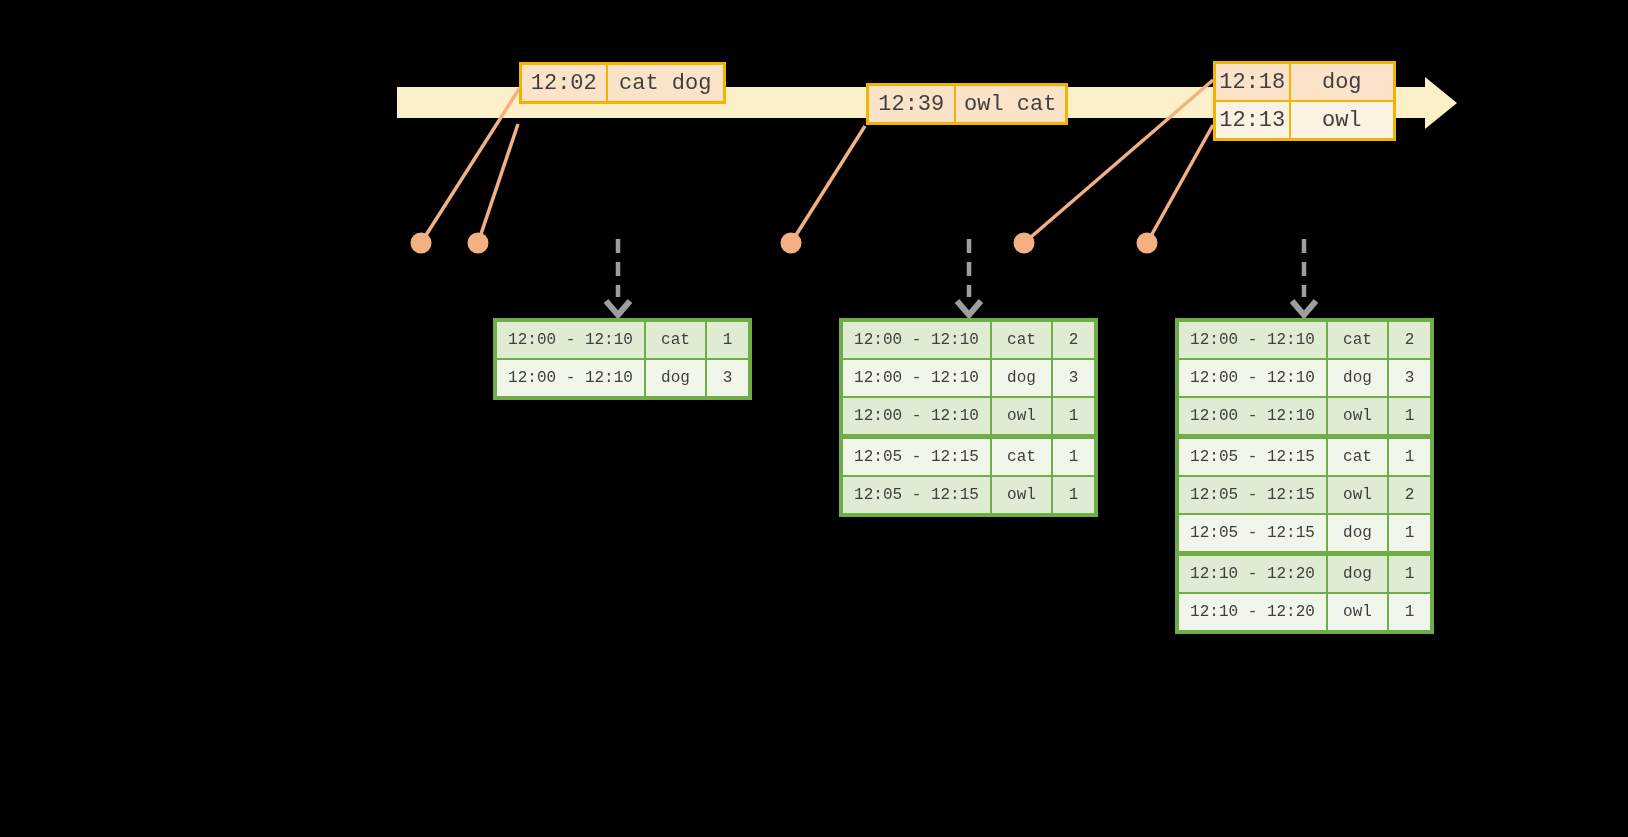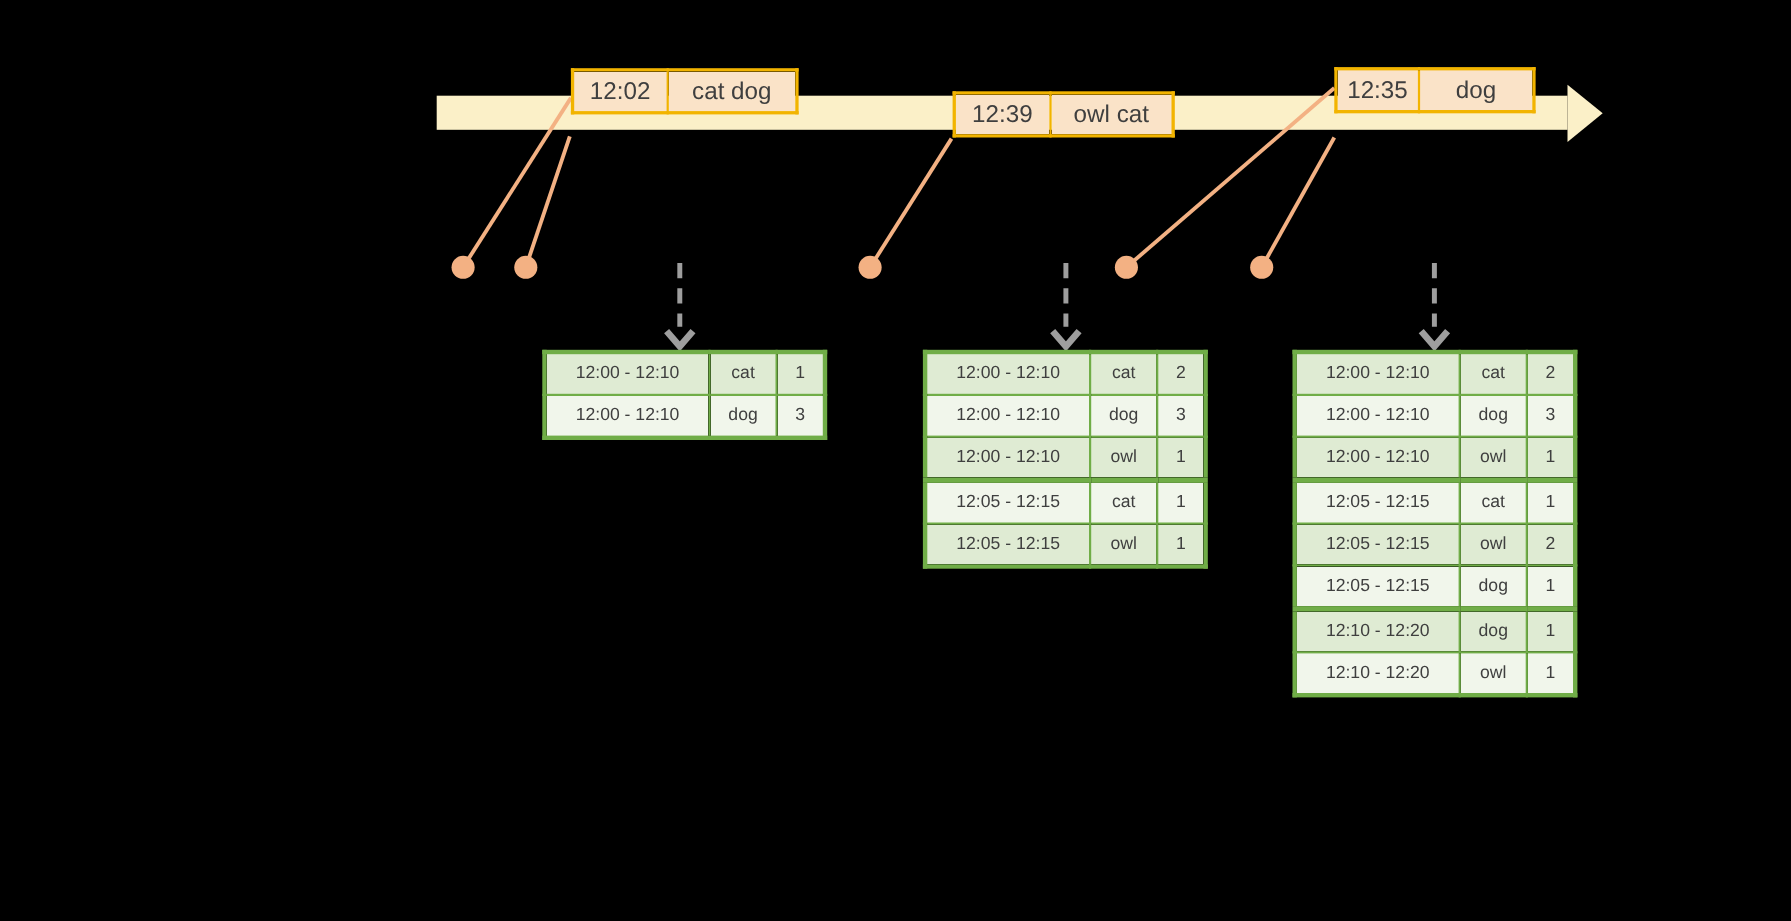--- a/index.html
+++ b/index.html
@@ -1,19 +1,19 @@
 <!DOCTYPE html>
 <html style="--background: #000000; --text_color: #3F3F3F; --timeline_fill: #FBF0C8; --event_border: #F2B400; --event_row_dark: #FAE3C8; --event_row_light: #FCF2E2; --connector: #F3B183; --dashed_arrow: #9E9E9E; --result_border: #70AD47; --result_row_dark: #DFEBD3; --result_row_light: #F1F6EB;"><head>
 <meta charset="utf-8">
 <style>
   html,body { margin:0; padding:0; background:#000; }
   .canvas {
     position:relative; width:1593px; height:837px; overflow:hidden;
     background:var(--background,#000);
-    font-family:Liberation Sans, sans-serif;
+    font-family:Liberation Mono, monospace;
     color:var(--text_color,#3F3F3F);
   }
   svg.layer { position:absolute; left:0; top:0; }
 
   table { position:absolute; border-collapse:collapse; table-layout:fixed; }
   td { padding:0; text-align:center; vertical-align:middle; overflow:hidden; white-space:nowrap; }
 
   
   .event-table { border:3px solid var(--event_border,#F2B400); font-size:22px; }
   .event-table td { border:2px solid var(--event_border,#F2B400); height:36px; }
@@ -101,22 +101,26 @@
   </tbody>
     </table>
 
   <table class="event-table event-c">
     <colgroup>
         <col class="c-time">
         <col class="c-words">
       </colgroup>
     <tbody>
         <tr class="row-dark">
-      <td>12:35</td>
-      <td>dog</td>
+      <td>12:18</td>
+      <td>dog</td>
+    </tr>
+    <tr class="row-light">
+      <td>12:13</td>
+      <td>owl</td>
     </tr>
   </tbody>
     </table>
 
   <table class="result-table result-1">
     <colgroup>
         <col class="c-window">
         <col class="c-word">
         <col class="c-count">
       </colgroup>

